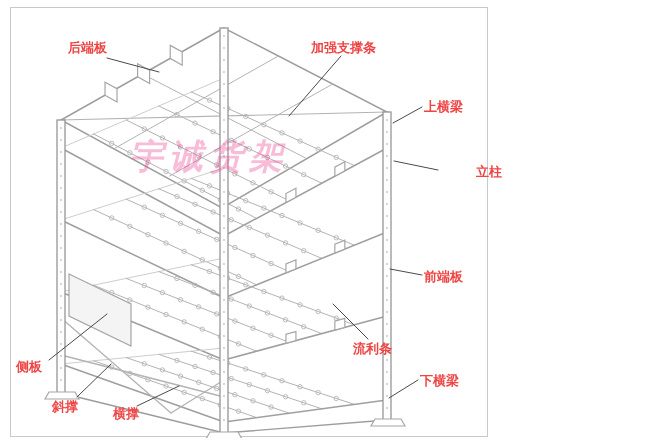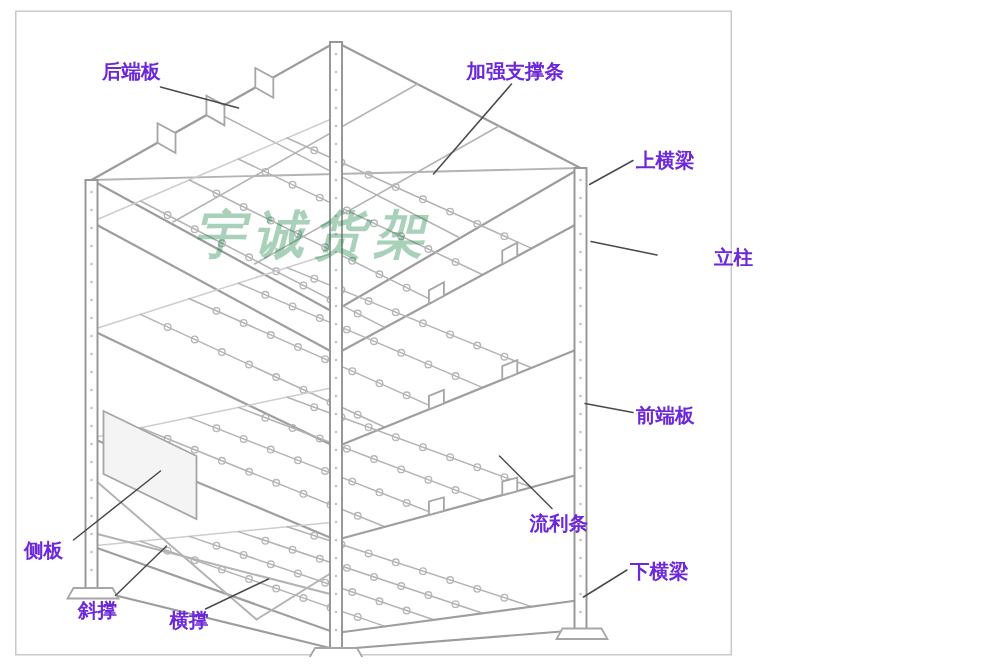--- a/index.html
+++ b/index.html
@@ -4,24 +4,24 @@
 <style>
   * { margin:0; padding:0; box-sizing:border-box; }
   html,body { background:#fff; font-family:"DejaVu Sans","Liberation Sans",sans-serif; }
   .stage { position:relative; width:657px; height:446px; background:#fff; overflow:hidden; }
 
   .panel { position:absolute; left:10px; top:7px; width:478px; height:430px;
            border:1px solid #c9c9c9; background:#fff; }
   .panel svg { position:absolute; left:0; top:0; }
 
   .watermark { position:absolute; left:118px; top:126px; font-size:34px; font-weight:bold;
-               font-style:italic; color:#15803d; opacity:.36; letter-spacing:6px;
+               font-style:italic; color:#ec4899; opacity:.36; letter-spacing:6px;
                white-space:nowrap; pointer-events:none; }
 
-  .lbl { position:absolute; font-size:13px; font-weight:bold; color:#6d28d9; white-space:nowrap; }
+  .lbl { position:absolute; font-size:13px; font-weight:bold; color:#ef4444; white-space:nowrap; }
   .lbl-rear      { left:57px;  top:31px;  }
   .lbl-reinforce { left:300px; top:31px;  }
   .lbl-upper     { left:413px; top:90px;text-align:center;  }
   .lbl-upright   { left:429px; top:155px;margin-left:36px; }
   .lbl-front     { left:413px; top:260px; }
   .lbl-flow      { left:342px; top:332px;font-family:Liberation Serif, serif; }
   .lbl-lower     { left:409px; top:364px; }
   .lbl-side      { left:5px;   top:350px; }
   .lbl-diag      { left:41px;  top:390px; }
   .lbl-horiz     { left:102px; top:397px; }

